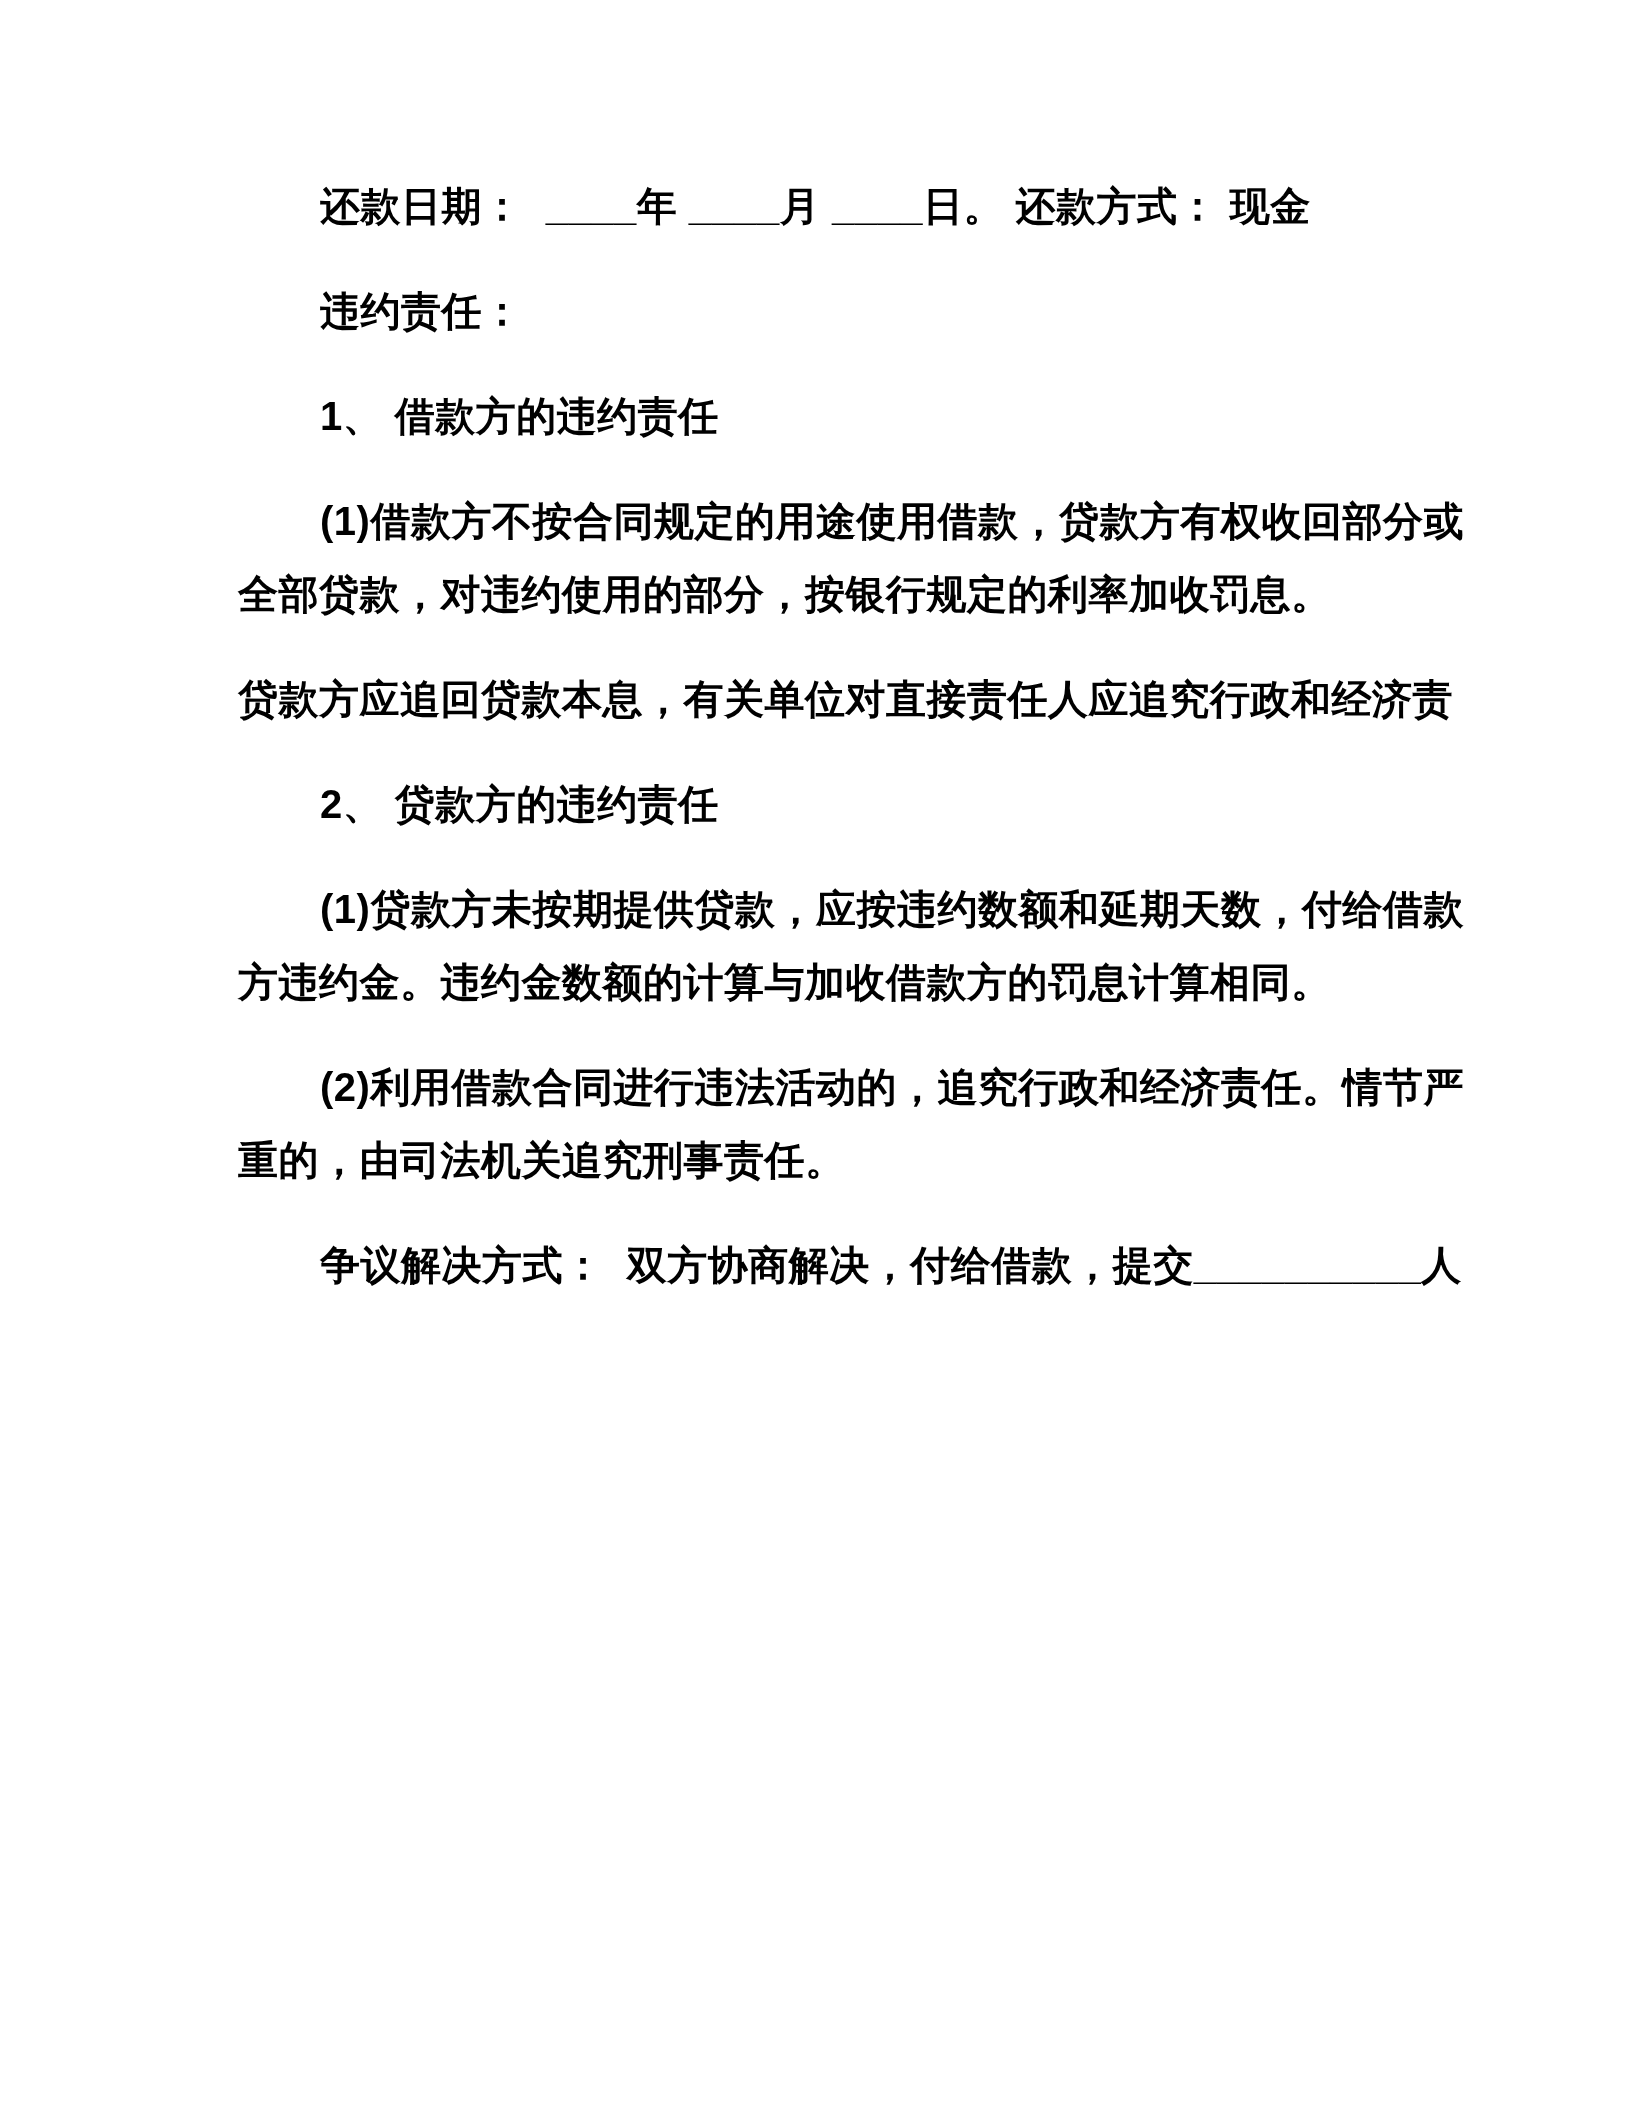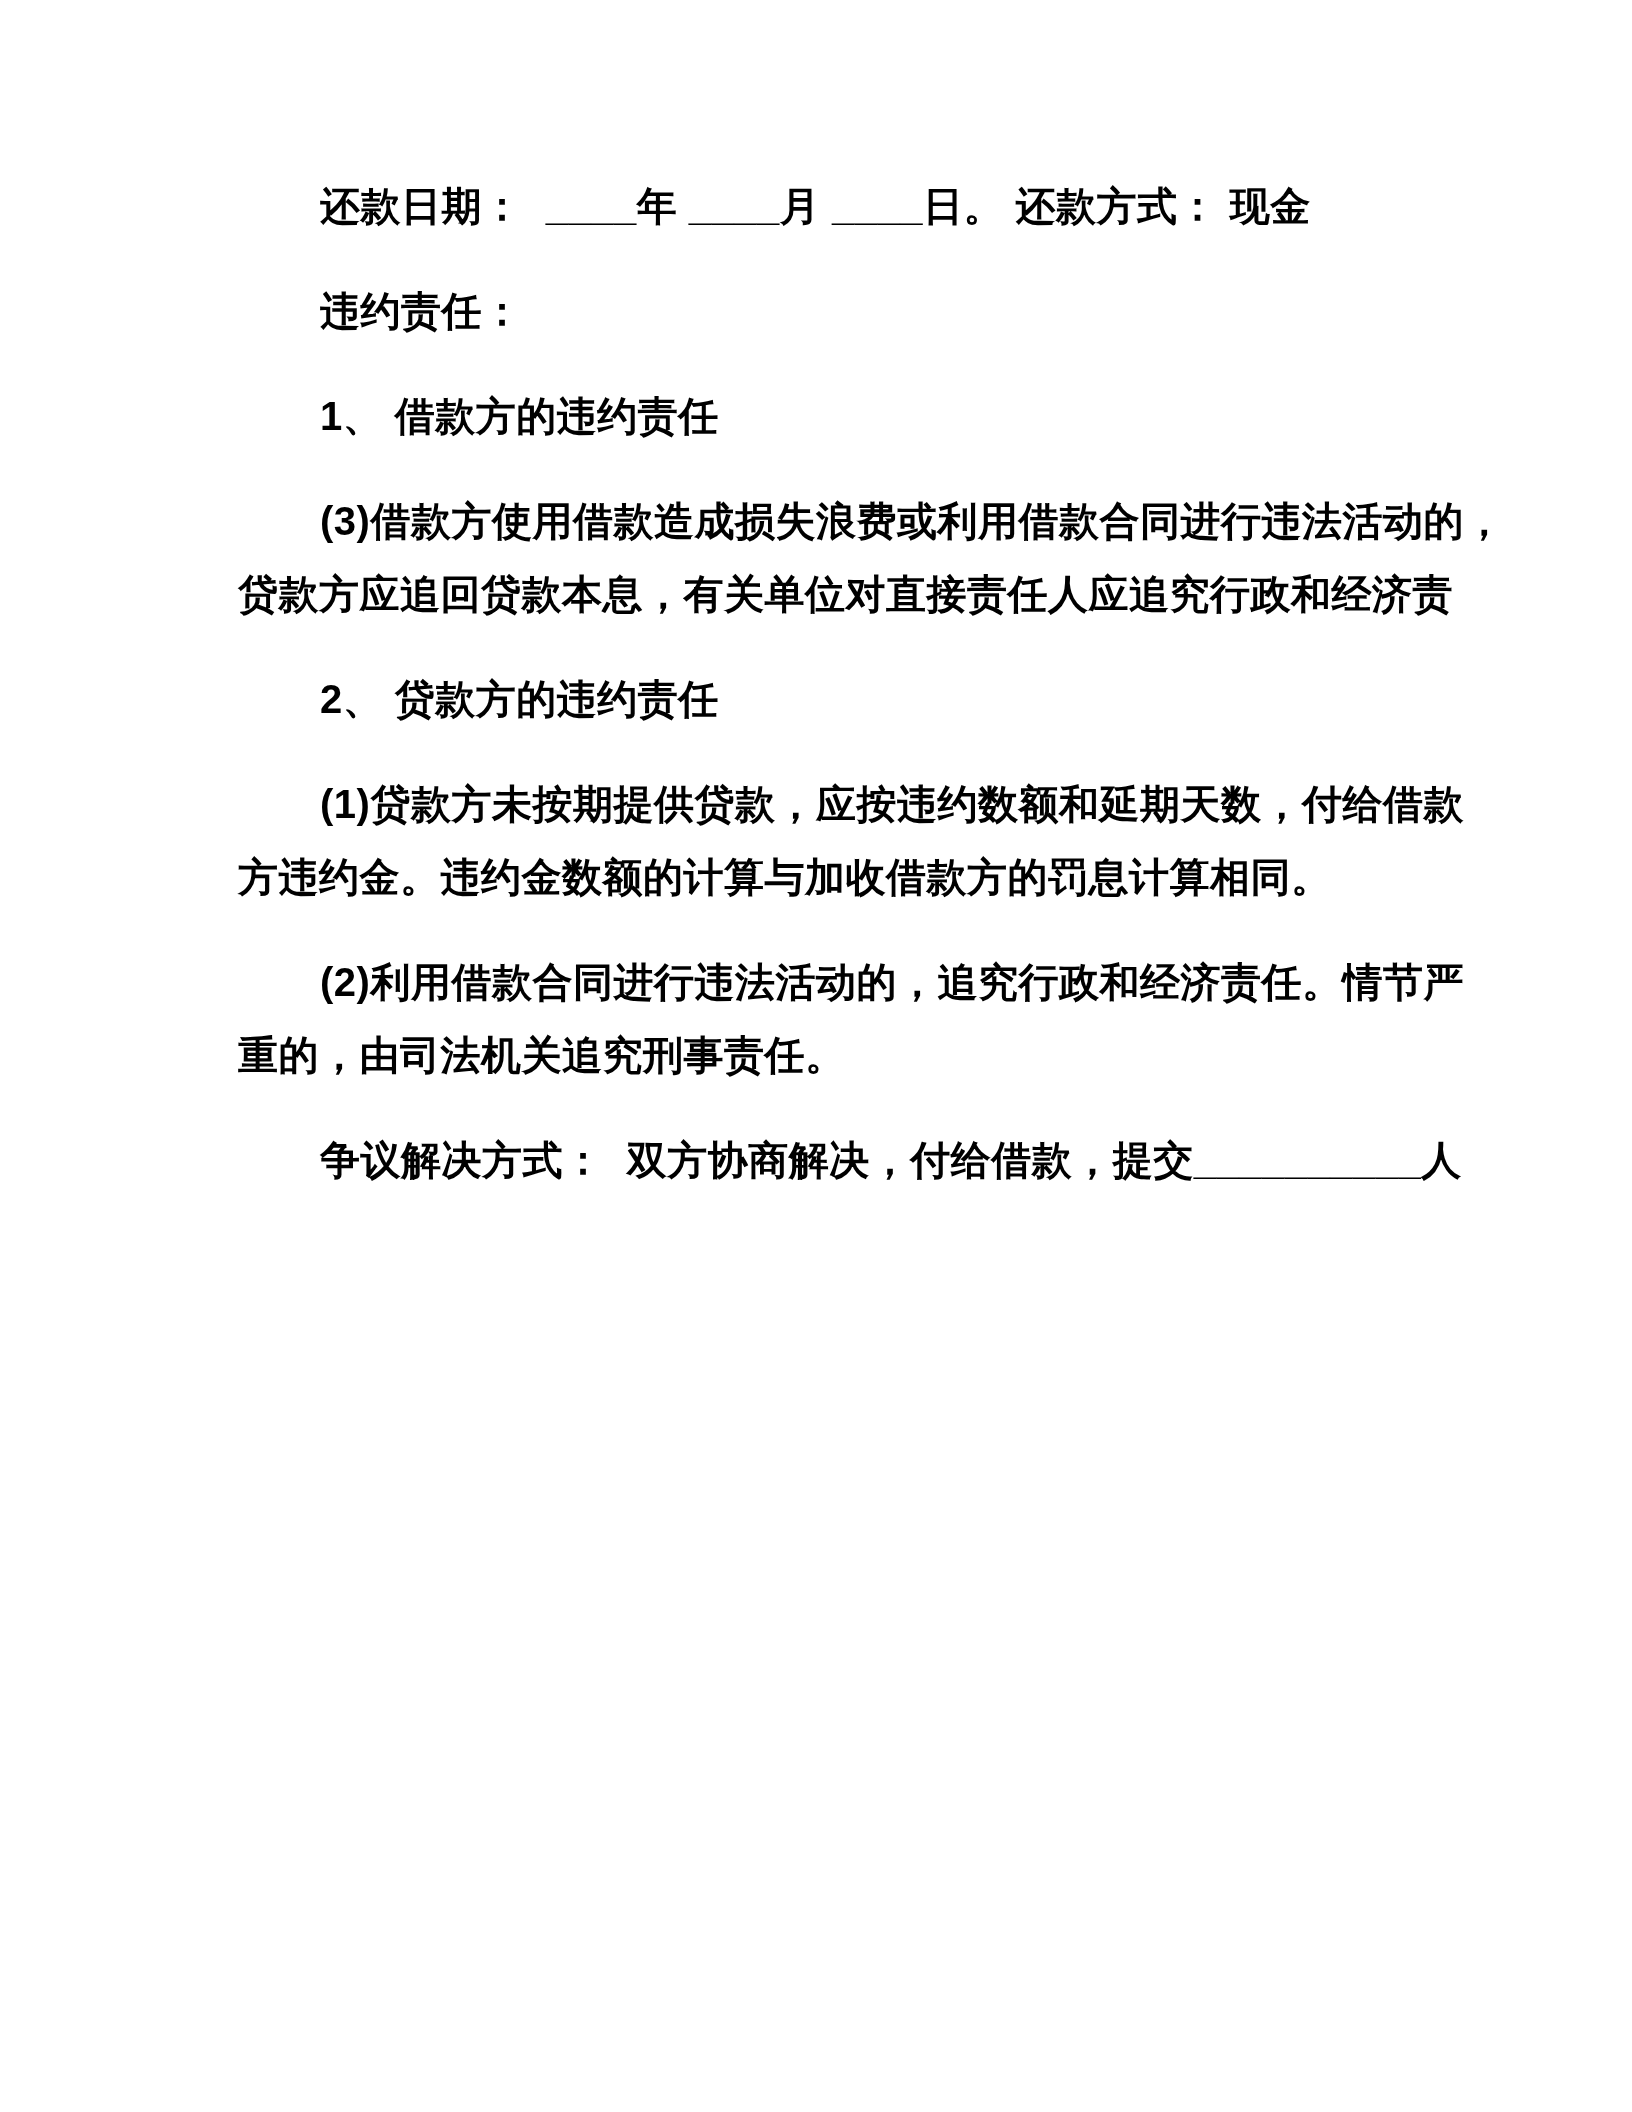--- a/index.html
+++ b/index.html
@@ -42,24 +42,27 @@
   </div>
 
   <div class="para">
     <div class="line indent">违约责任：</div>
   </div>
 
   <div class="para">
     <div class="line indent">1、 借款方的违约责任</div>
   </div>
 
+  <div class="para">
+    <div class="line indent">(1)借款方不按合同规定的用途使用借款，贷款方有权收回部分或</div>
+    <div class="line">全部贷款，对违约使用的部分，按银行规定的利率加收罚息。</div>
+  </div>
 
 
   <div class="para">
-    <div class="line indent">(3)借款方使用借款造成损失浪费或利用借款合同进行违法活动的，</div>
     <div class="line">贷款方应追回贷款本息，有关单位对直接责任人应追究行政和经济责</div>
   </div>
 
   <div class="para">
     <div class="line indent">2、 贷款方的违约责任</div>
   </div>
 
   <div class="para">
     <div class="line indent">(1)贷款方未按期提供贷款，应按违约数额和延期天数，付给借款</div>
     <div class="line">方违约金。违约金数额的计算与加收借款方的罚息计算相同。</div>

